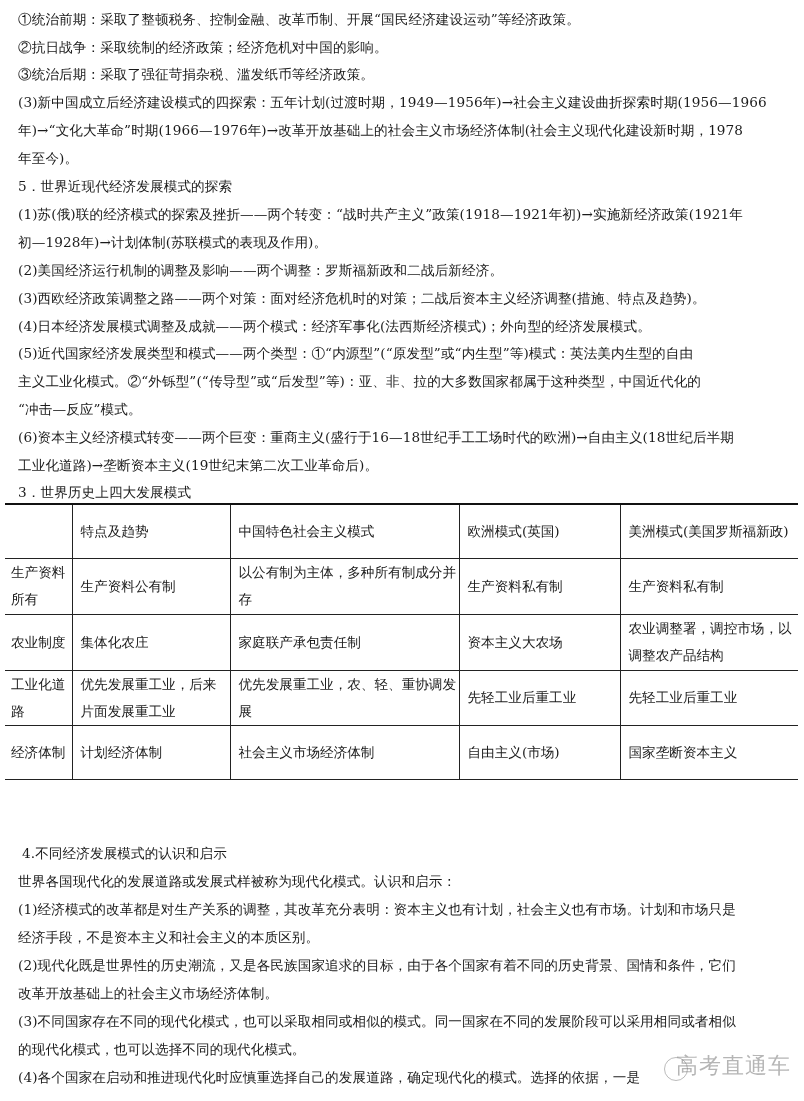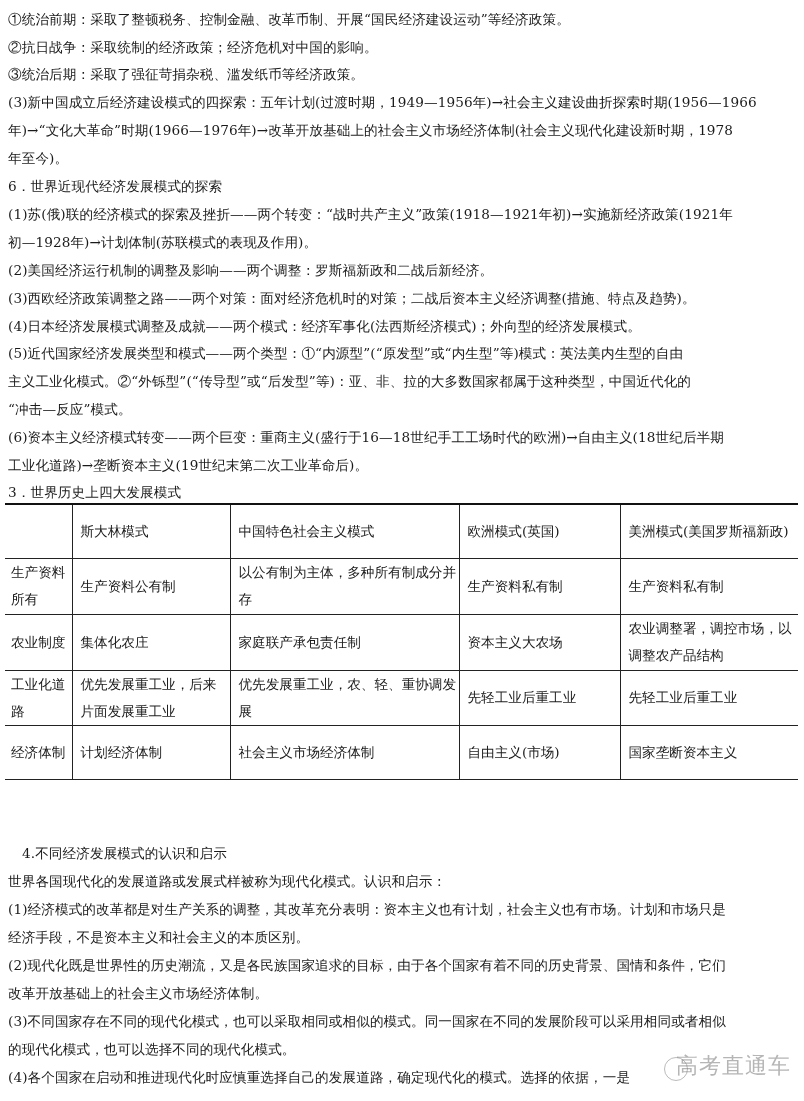--- a/index.html
+++ b/index.html
@@ -1,19 +1,19 @@
 <!DOCTYPE html>
 <html><head>
 <meta charset="utf-8">
 <style>
   html, body { margin:0; padding:0; background:#ffffff; }
   body { width:804px; height:1101px; overflow:hidden; position:relative;
          font-family:"DejaVu Serif","Liberation Serif",serif; color:#1a1a1a; }
   .page { position:absolute; left:0; top:0; width:804px; height:1101px; }
-  .line { position:absolute; left:8px; font-size:13.6px; line-height:20px; white-space:nowrap; letter-spacing:0.1px; }
+  .line { position:absolute; left:18px; font-size:13.6px; line-height:20px; white-space:nowrap; letter-spacing:0.1px; }
   .table { position:absolute; left:5px; top:503px; width:793px; border-collapse:collapse; table-layout:fixed; }
   .table td { border:1px solid #222; font-size:13.6px; line-height:27px; padding:0 0 0 8px; vertical-align:middle; word-break:break-all; }
   .table tr.head td { border-top:2px solid #111; }
   .table tr.last td { border-bottom:2px solid #111; }
   .table td:first-child { border-left:none; padding-left:6px; }
   .table td:last-child { border-right:none; }
   .watermark { position:absolute; left:676px; top:1051px; font-size:22px; color:rgba(120,120,120,0.55);
                font-family:Liberation Serif, serif; letter-spacing:1px; }
   .wm-circle { position:absolute; left:664px; top:1057px; width:22px; height:22px; border:1px solid rgba(120,120,120,0.5); border-radius:50%; }
 </style>
@@ -21,21 +21,21 @@
 <body>
 
 <div class="page">
 
   <div class="line" style="top:9px">①统治前期：采取了整顿税务、控制金融、改革币制、开展“国民经济建设运动”等经济政策。</div>
   <div class="line" style="top:37px">②抗日战争：采取统制的经济政策；经济危机对中国的影响。</div>
   <div class="line" style="top:64px">③统治后期：采取了强征苛捐杂税、滥发纸币等经济政策。</div>
   <div class="line" style="top:92px">(3)新中国成立后经济建设模式的四探索：五年计划(过渡时期，1949—1956年)→社会主义建设曲折探索时期(1956—1966</div>
   <div class="line" style="top:120px">年)→“文化大革命”时期(1966—1976年)→改革开放基础上的社会主义市场经济体制(社会主义现代化建设新时期，1978</div>
   <div class="line" style="top:148px">年至今)。</div>
-  <div class="line" style="top:176px">6．世界近现代经济发展模式的探索</div>
+  <div class="line" style="top:176px">5．世界近现代经济发展模式的探索</div>
   <div class="line" style="top:204px">(1)苏(俄)联的经济模式的探索及挫折——两个转变：“战时共产主义”政策(1918—1921年初)→实施新经济政策(1921年</div>
   <div class="line" style="top:232px">初—1928年)→计划体制(苏联模式的表现及作用)。</div>
   <div class="line" style="top:260px">(2)美国经济运行机制的调整及影响——两个调整：罗斯福新政和二战后新经济。</div>
   <div class="line" style="top:288px">(3)西欧经济政策调整之路——两个对策：面对经济危机时的对策；二战后资本主义经济调整(措施、特点及趋势)。</div>
   <div class="line" style="top:316px">(4)日本经济发展模式调整及成就——两个模式：经济军事化(法西斯经济模式)；外向型的经济发展模式。</div>
   <div class="line" style="top:343px">(5)近代国家经济发展类型和模式——两个类型：①“内源型”(“原发型”或“内生型”等)模式：英法美内生型的自由</div>
   <div class="line" style="top:371px">主义工业化模式。②“外铄型”(“传导型”或“后发型”等)：亚、非、拉的大多数国家都属于这种类型，中国近代化的</div>
   <div class="line" style="top:399px">“冲击—反应”模式。</div>
   <div class="line" style="top:427px">(6)资本主义经济模式转变——两个巨变：重商主义(盛行于16—18世纪手工工场时代的欧洲)→自由主义(18世纪后半期</div>
   <div class="line" style="top:455px">工业化道路)→垄断资本主义(19世纪末第二次工业革命后)。</div>
@@ -45,21 +45,21 @@
     <colgroup>
       <col style="width:67px">
         <col style="width:158px">
         <col style="width:229px">
         <col style="width:161px">
         <col style="width:178px">
     </colgroup>
     <tbody>
         <tr class="head" style="height:54px">
       <td></td>
-      <td>斯大林模式</td>
+      <td>特点及趋势</td>
       <td>中国特色社会主义模式</td>
       <td>欧洲模式(英国)</td>
       <td>美洲模式(美国罗斯福新政)</td>
     </tr>
     <tr style="height:56px">
       <td>生产资料所有</td>
       <td>生产资料公有制</td>
       <td>以公有制为主体，多种所有制成分并存</td>
       <td>生产资料私有制</td>
       <td>生产资料私有制</td>

